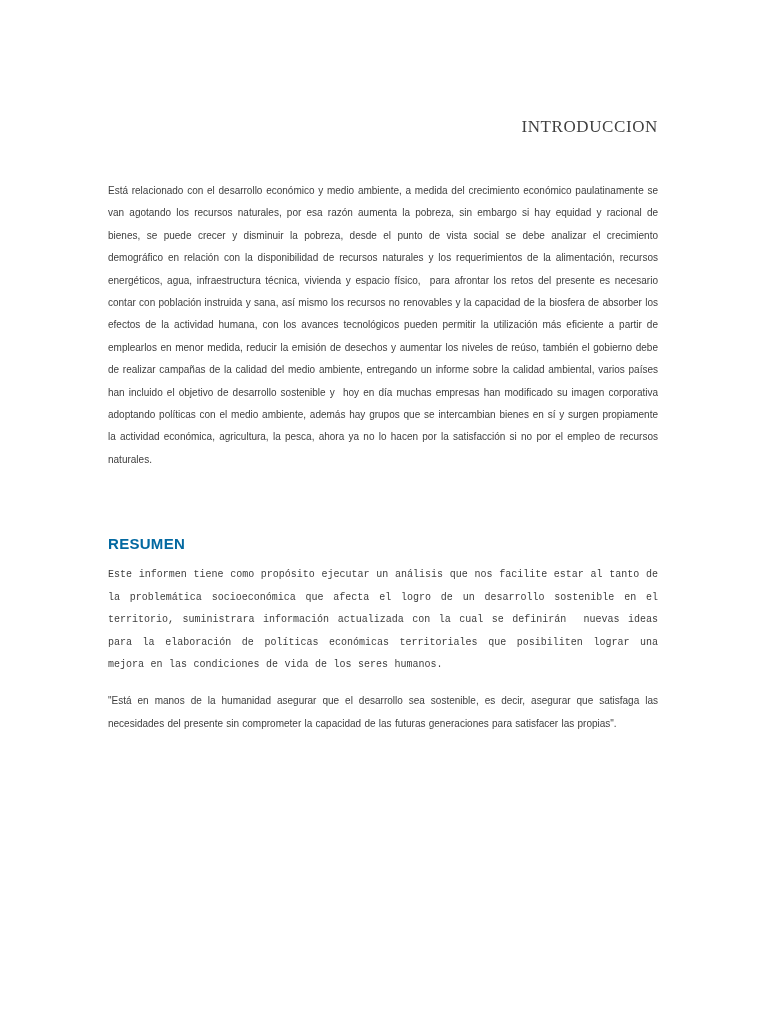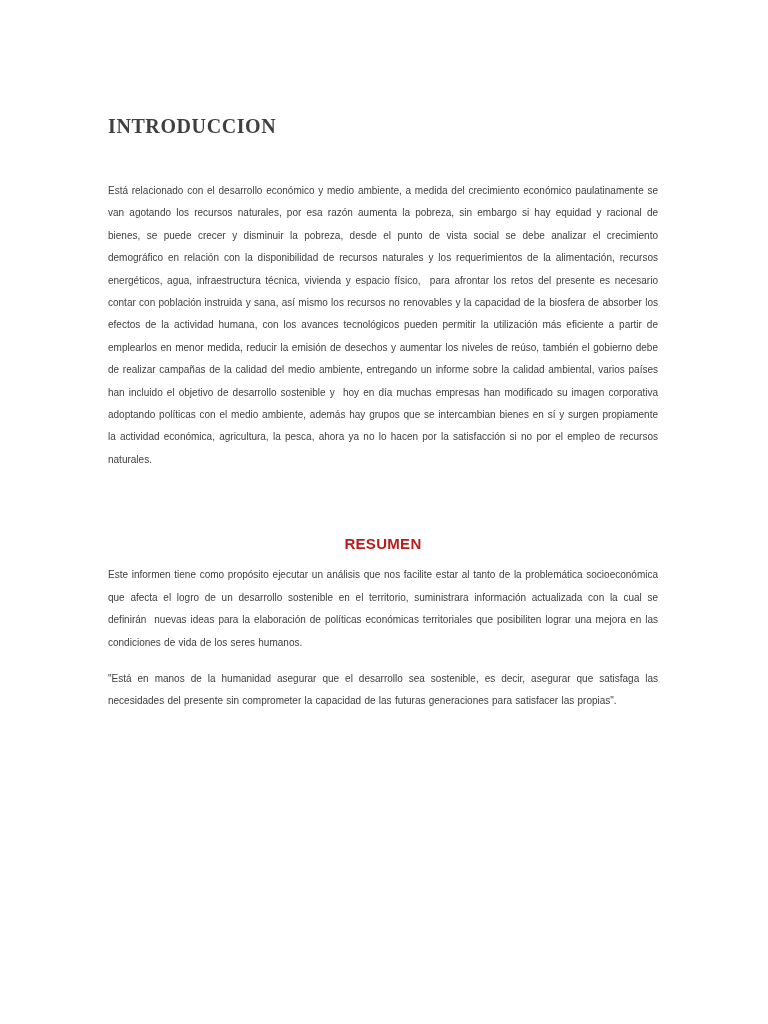--- a/index.html
+++ b/index.html
@@ -13,50 +13,51 @@
       position: relative;
       width: 768px;
       height: 1024px;
       background: #ffffff;
       padding: 0 110px 0 108px;
       font-family: "Liberation Sans", sans-serif;
       color: #3d3d3d;
     }
     .doc-title {
       margin-top: 116px;
-      text-align: left;
+      text-align: right;
       font-family: "Liberation Serif", serif;
-      font-weight: 700;
-      font-size: 20px;
+      font-weight: 400;
+      font-size: 17px;
       line-height: 21px;
       letter-spacing: 0.6px;
       color: #3f3f3f;
     }
     .body-paragraph {
       text-align: justify;
       font-size: 10px;
       line-height: 22.4px;
       color: #3d3d3d;
       white-space: pre-wrap;      
       word-spacing: 0.5px;
     }
     .intro-paragraph {
       margin-top: 43px;
     }
     .section-heading {
       margin-top: 62px;
-      text-align: center;
+      text-align: left;
       font-size: 15px;
       line-height: 22px;
       font-weight: 700;
       letter-spacing: 0.3px;
-      color: #b91c1c;
+      color: #0369a1;
     }
     .resumen-p1 {
       margin-top: 9px;
+      font-family: Liberation Mono, monospace;
     }
     .resumen-p2 {
       margin-top: 14px;
     }
   </style>
 </head>
 <body>
 
 <div class="page">
 

